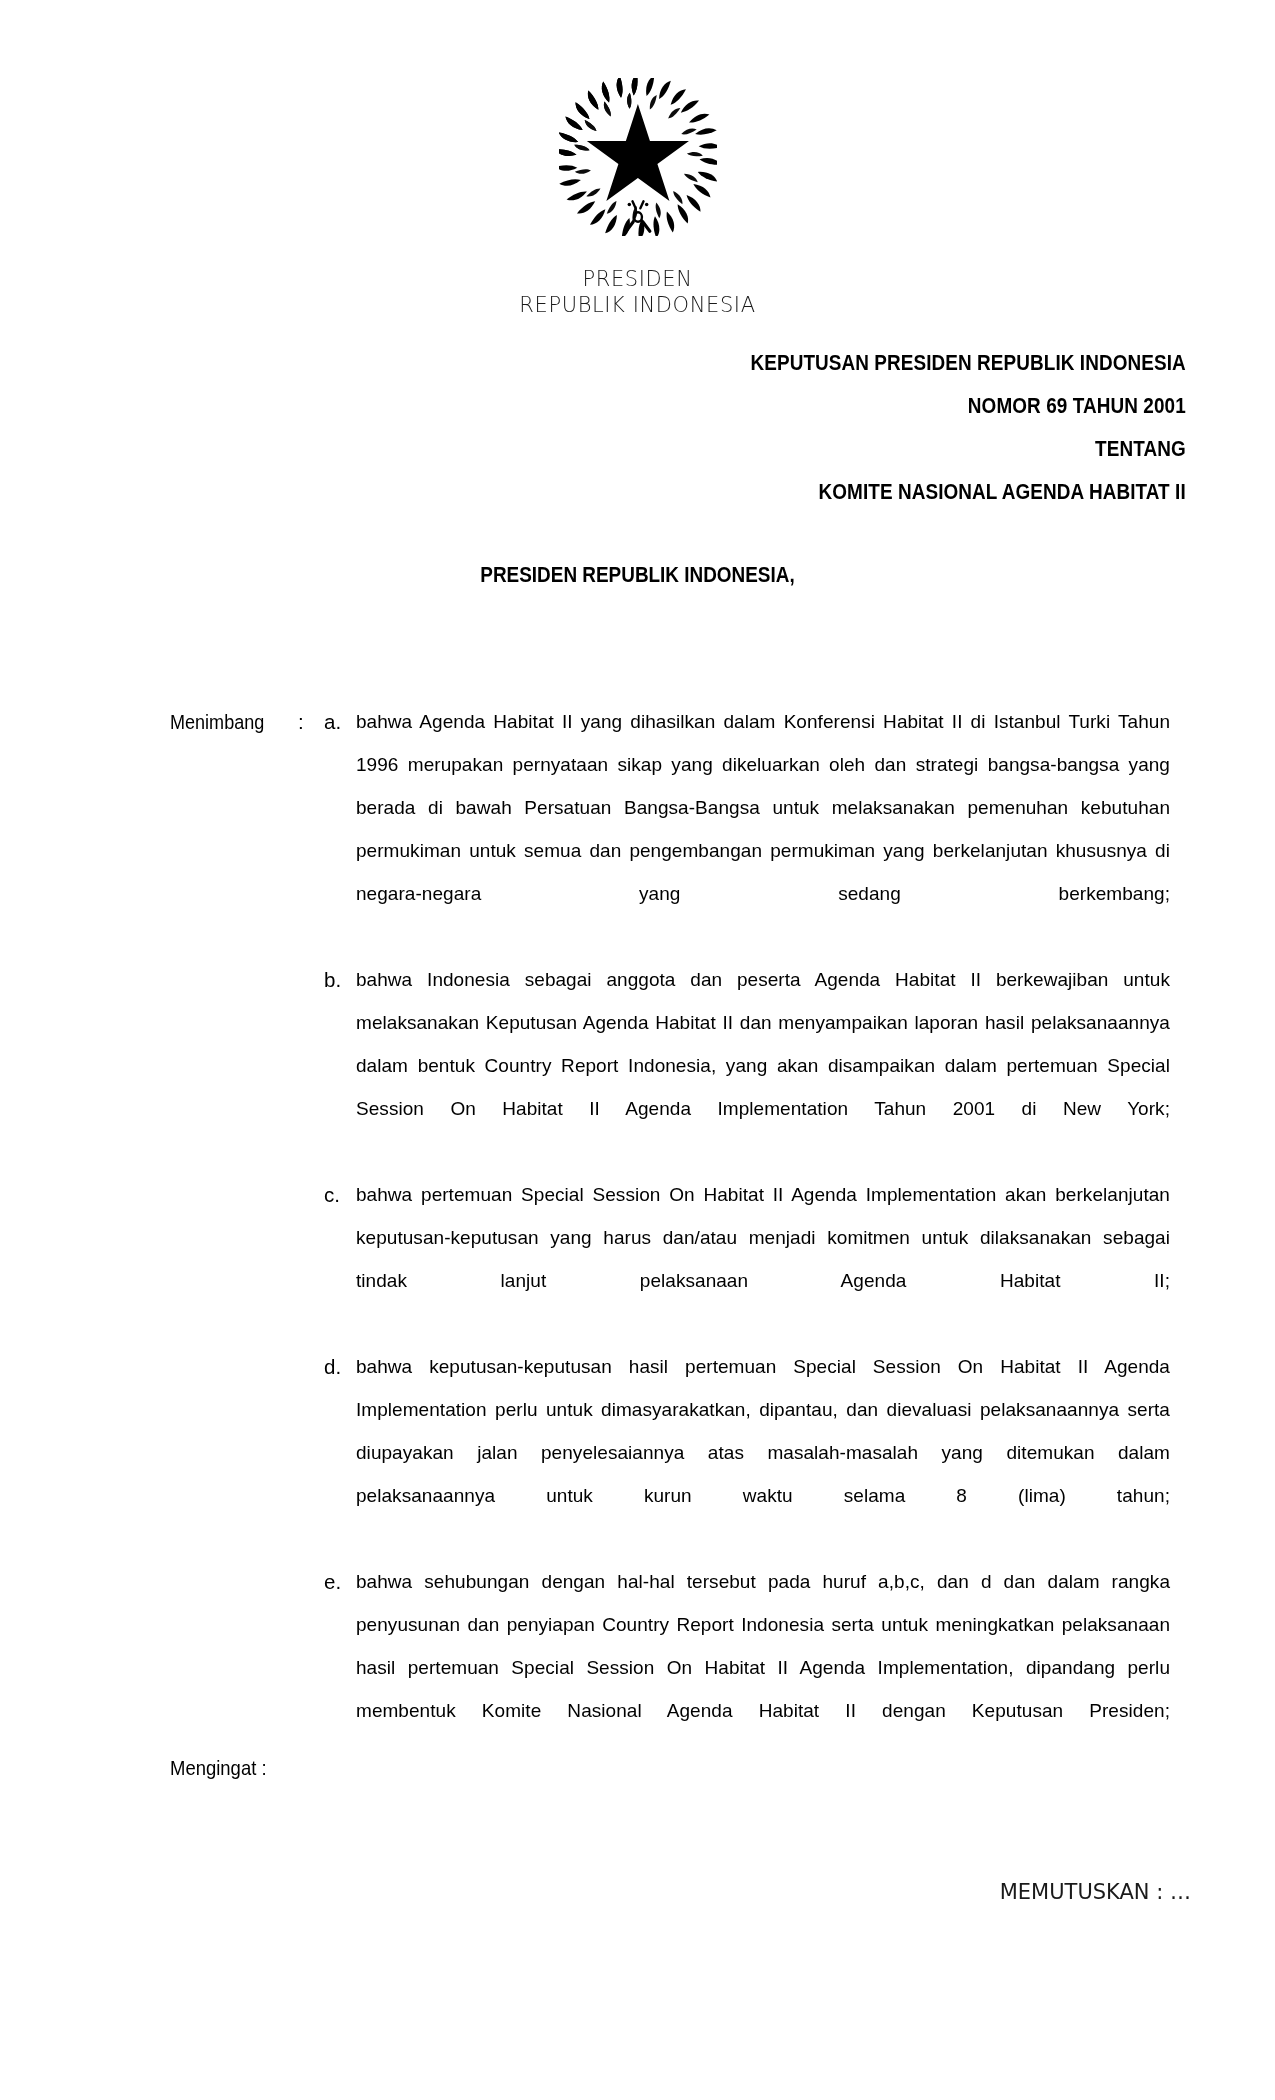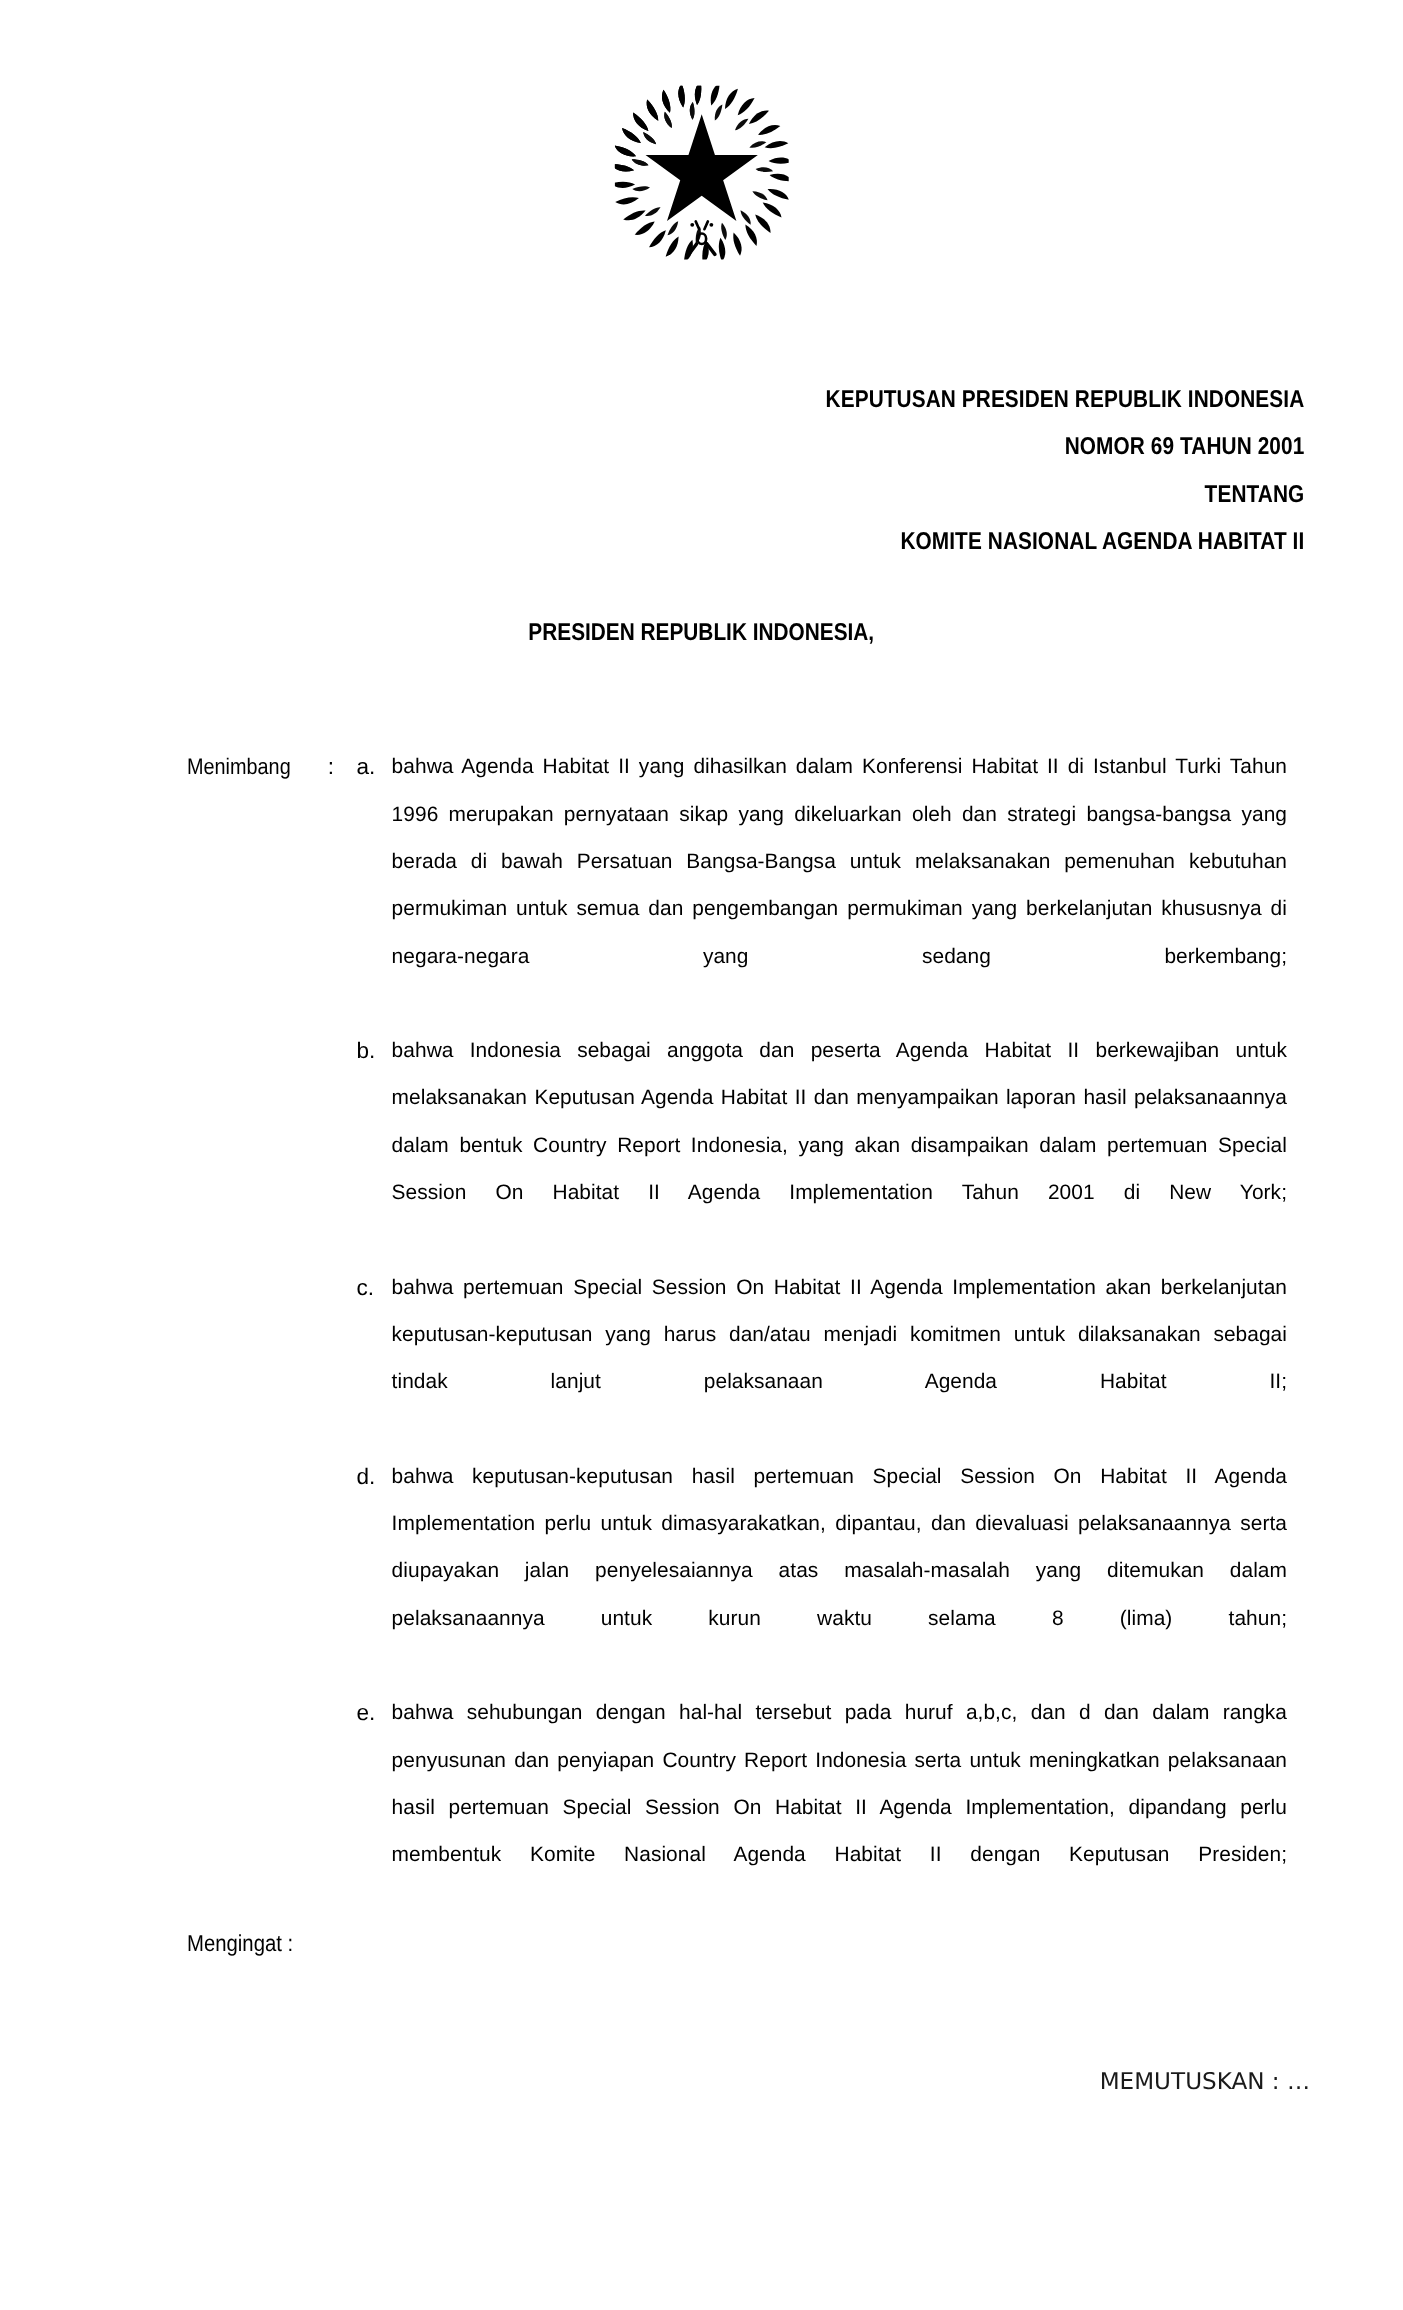--- a/index.html
+++ b/index.html
@@ -89,21 +89,21 @@
     font-size: 22px;
     line-height: 30px;
     transform: scaleX(0.86);
     transform-origin: center center;
     white-space: nowrap;
   }
 
   
   .body-text {
     position: absolute;
-    top: 676px;
+    top: 700px;
     left: 170px;
     width: 1000px;
     font-family: "Liberation Sans Narrow", "Liberation Sans", sans-serif;
     font-size: 20.5px;
   }
 
   .clause-row {
     display: flex;
     align-items: flex-start;
   }
@@ -396,20 +396,24 @@
               <circle cx="11" cy="-14" r="2.2" fill="#000"></circle>
             </g>
           </g>
         </g>
 
         <path d="M100,38 L118.6,95.2 L178.8,95.2 L130.1,130.6 L148.7,187.8 L100,152.4 L51.3,187.8 L69.9,130.6 L21.2,95.2 L81.4,95.2 Z" transform="translate(0,-18) scale(0.82) translate(21.8, 24)" fill="#000"></path>
       </g>
     </svg>
   </div>
 
+  <div class="masthead">
+    <div>PRESIDEN</div>
+    <div>REPUBLIK INDONESIA</div>
+  </div>
 
   <div class="titleblock">
     <div class="tline">KEPUTUSAN PRESIDEN REPUBLIK INDONESIA</div>
     <div class="tline">NOMOR 69 TAHUN 2001</div>
     <div class="tline">TENTANG</div>
     <div class="tline">KOMITE NASIONAL AGENDA HABITAT II</div>
   </div>
 
   <div class="enacting">
     <div class="eline">PRESIDEN REPUBLIK INDONESIA,</div>

